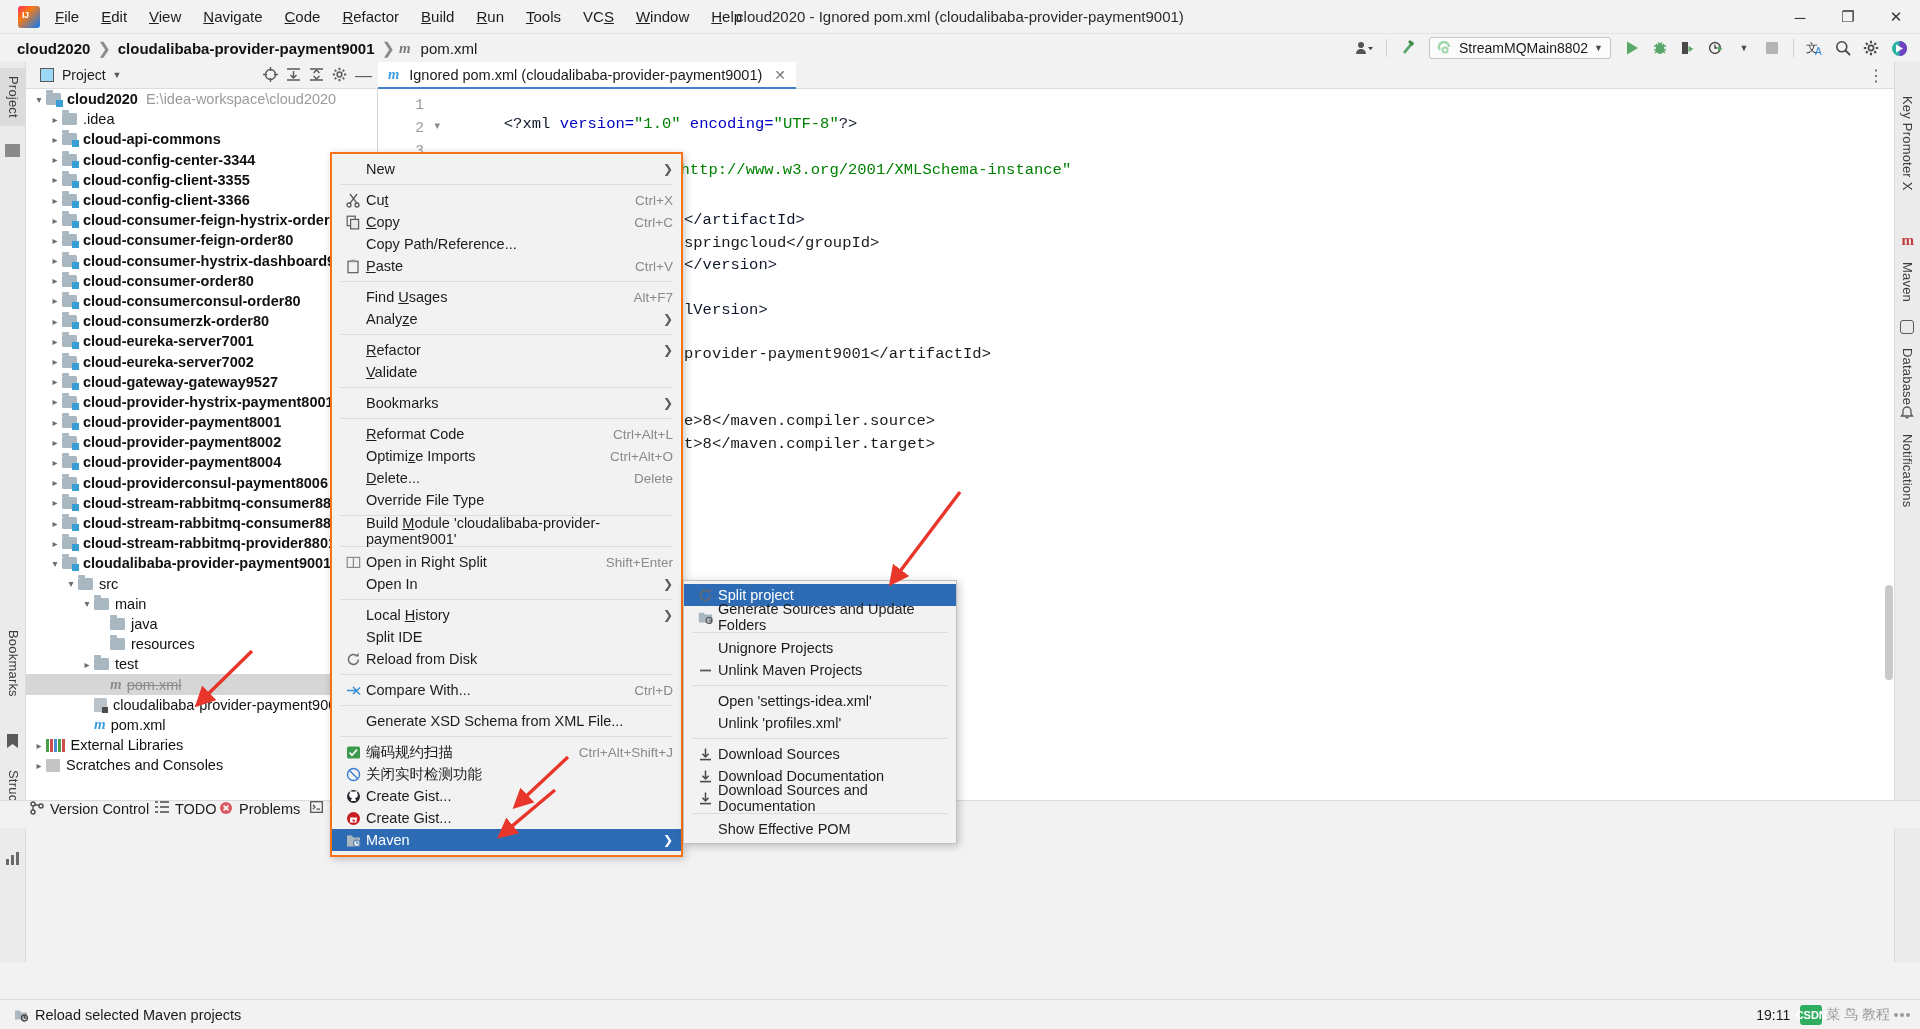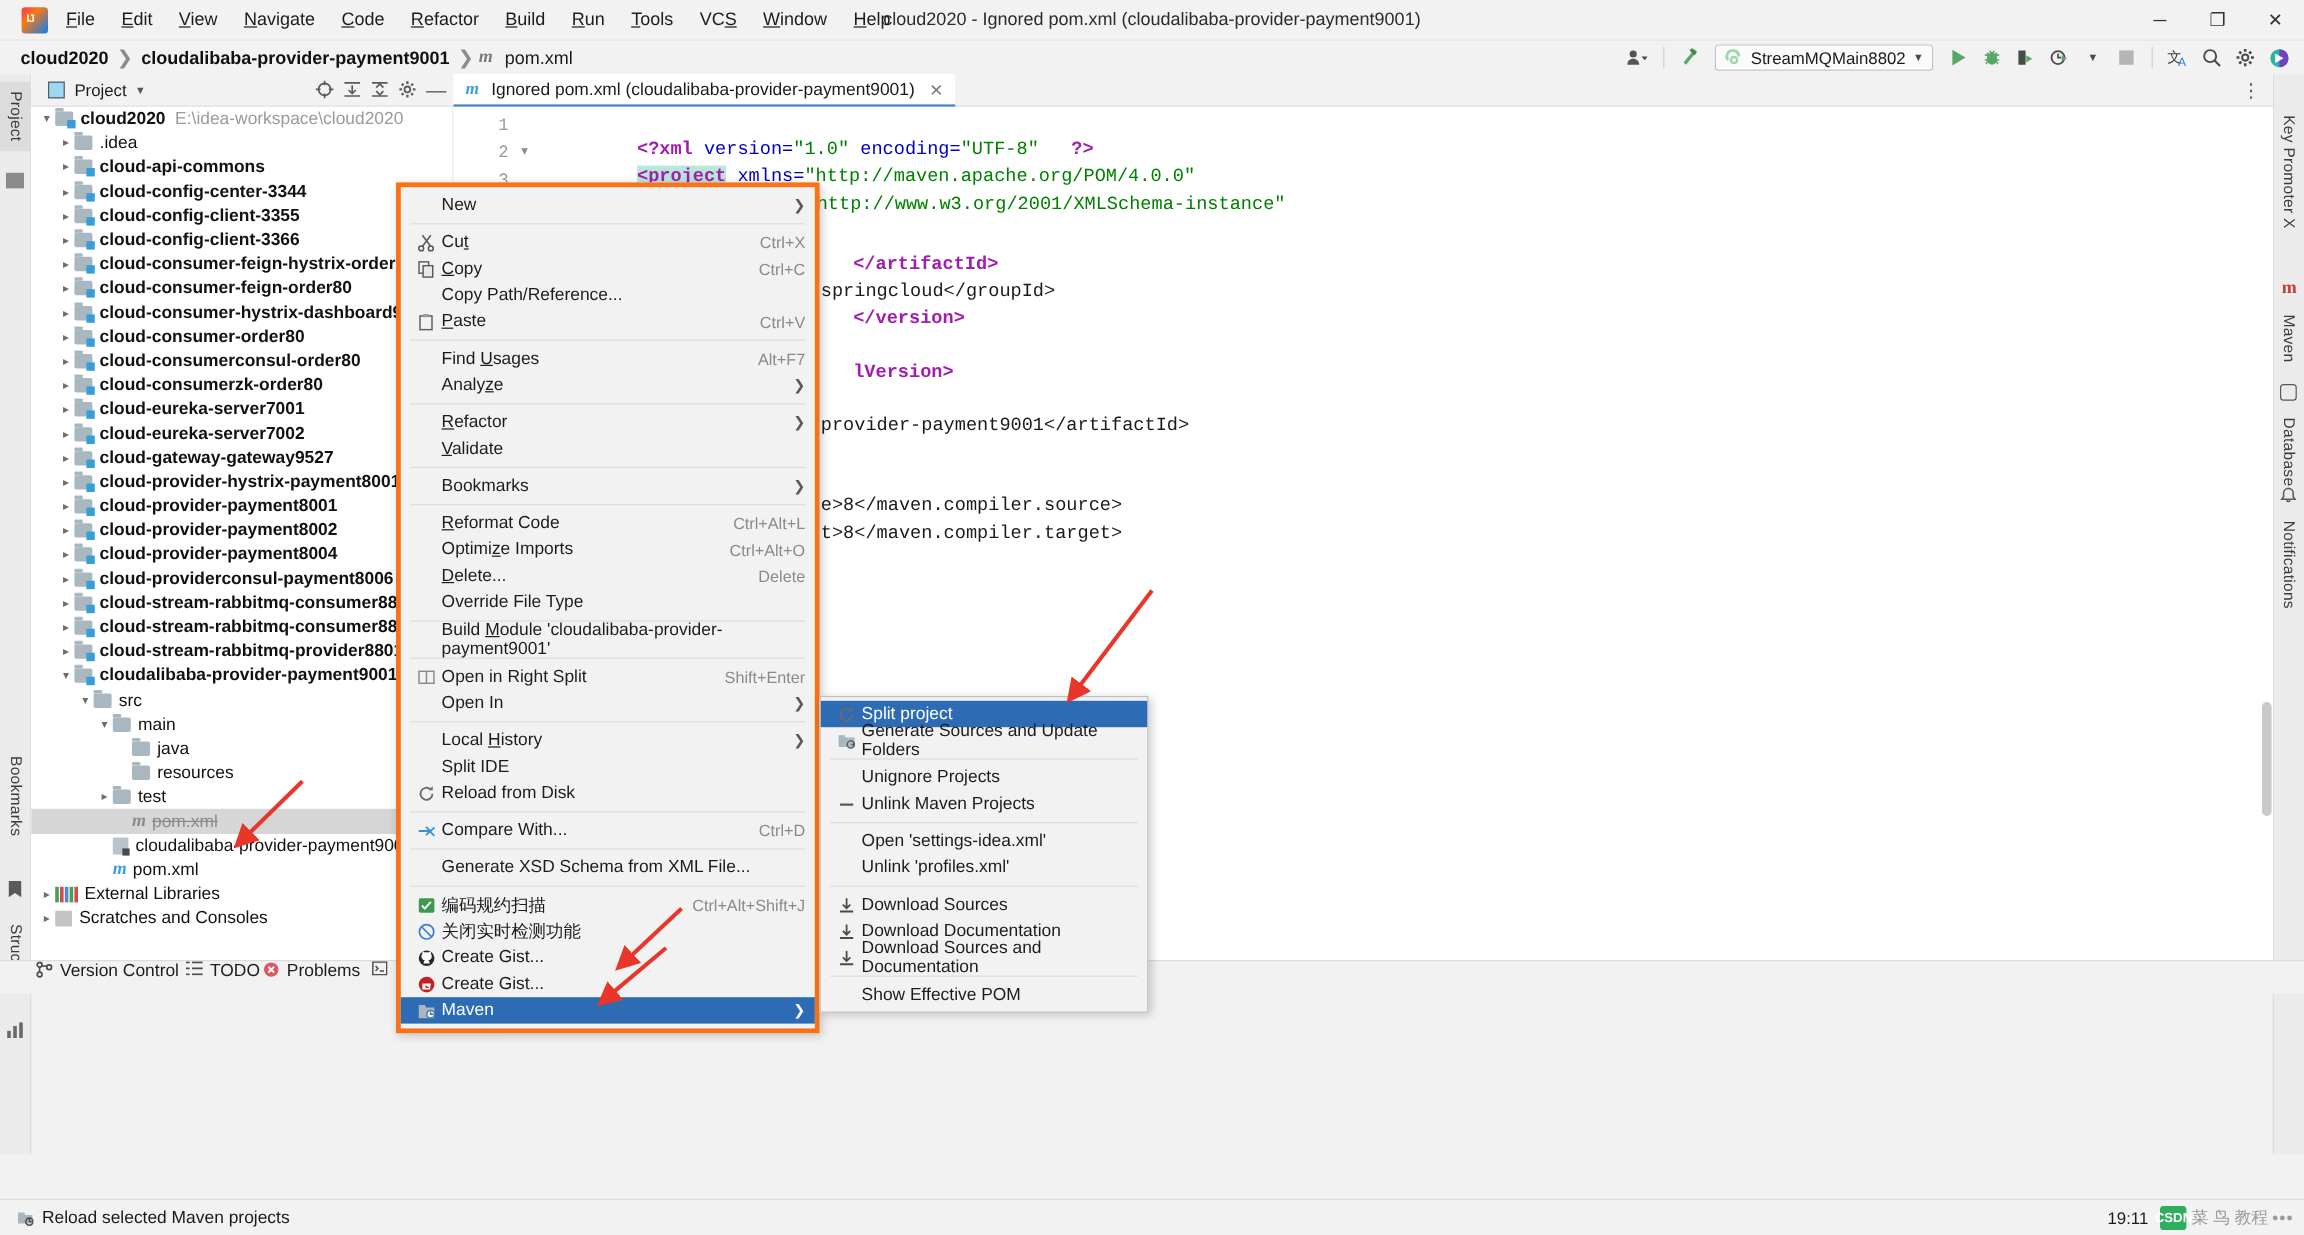--- a/index.html
+++ b/index.html
@@ -92,31 +92,31 @@
          background:#fff; border-bottom:2px solid #4083c9; font-size:14.5px; gap:6px;}
   .tab .x { color:#7a7a7a; font-size:14px; margin-left:6px;}
   .tabbar .more { position:absolute; right:9px; top:4px; font-size:16px; color:#5a5a5a; letter-spacing:1px;}
 
   .gutter { position:absolute; left:378px; top:89px; width:66px; height:711px; background:#fff; }
   .lnum { position:absolute; right:20px; font-size:14.5px; color:#9a9a9a; font-family:"Liberation Mono", monospace;}
   .foldmark{ position:absolute; right:4px; font-size:11px; color:#8a8a8a;}
   .codearea { position:absolute; left:444px; top:89px; right:26px; height:711px; background:#fff;
               font-family:"Liberation Mono", monospace; font-size:15.5px; overflow:hidden;}
   .cl { position:absolute; white-space:pre; }
-  .k-tag { color:#a21caf; font-weight:bold;margin-left:27px; }
+  .k-tag { color:#0f172a; font-weight:normal; }
   .k-attr{ color:#0000c0; }
   .k-val { color:#008000; }
   .k-plain{ color:#1a1a1a; }
   .hl-proj { background:#b8e6d8; }
   .yellowband { position:absolute; left:444px; top:489px; right:26px; height:28px; background:#fffbe6;}
   .checkok { position:absolute; right:36px; top:92px; color:#59a869; font-size:15px;}
 
   
   .ctx { position:absolute; left:330px; top:152px; width:353px; background:#f2f2f2;
-         border:4px solid #f97316; box-shadow:2px 2px 8px rgba(0,0,0,.22); padding:4px 0; z-index:40;}
+         border:2px solid #f97316; box-shadow:2px 2px 8px rgba(0,0,0,.22); padding:4px 0; z-index:40;}
   .ci { position:relative; height:22px; display:flex; align-items:center; font-size:14.5px; color:#1c1c1c; padding:0 8px;}
   .ci .ico { width:26px; flex:0 0 26px; display:flex; align-items:center; justify-content:center; font-size:14px; color:#5a5a5a;}
   .ci .txt { flex:1 1 auto; }
   .ci .txt u { text-decoration:underline; }
   .ci .acc { color:#8a8a8a; font-size:13.5px; margin-left:14px;}
   .ci .sub { color:#5a5a5a; font-size:12px; margin-left:10px;}
   .ci.hl { background:#2d6cb5; color:#fff; }
   .ci.hl .txt, .ci.hl .sub, .ci.hl .acc { color:#fff; }
   .csep { height:1px; background:#dcdcdc; margin:4px 8px; }
 
@@ -562,23 +562,20 @@
       <div class="foldmark" style="top: 30px;">▾</div>
     </div>
   <div class="yellowband"></div>
   <div class="checkok">✓</div>
 
   <div class="codearea">
 
     <div class="cl" style="left:4px;top:8px;">
       <span class="k-tag">&lt;?xml </span><span class="k-attr">version=</span><span class="k-val">"1.0"</span><span class="k-attr"> encoding=</span><span class="k-val">"UTF-8"</span><span class="k-tag">?&gt;</span>
     </div>
-    <div class="cl" style="left:4px;top:31px;">
-      <span class="k-tag hl-proj">&lt;project</span><span class="k-attr"> xmlns=</span><span class="k-val">"http://maven.apache.org/POM/4.0.0"</span>
-    </div>
     <div class="cl" style="left:4px;top:54px;">
       <span class="k-attr">        xmlns:xsi=</span><span class="k-val">"http://www.w3.org/2001/XMLSchema-instance"</span>
     </div>
 
     <div class="cl k-tag" style="left:240px;top:122px;">&lt;/artifactId&gt;</div>
     <div class="cl k-plain" style="left:240px;top:145px;">springcloud&lt;/groupId&gt;</div>
     <div class="cl k-tag" style="left:240px;top:167px;">&lt;/version&gt;</div>
     <div class="cl k-tag" style="left:240px;top:212px;">lVersion&gt;</div>
     <div class="cl k-plain" style="left:240px;top:256px;">provider-payment9001&lt;/artifactId&gt;</div>
     <div class="cl k-plain" style="left:240px;top:323px;">e&gt;8&lt;/maven.compiler.source&gt;</div>

